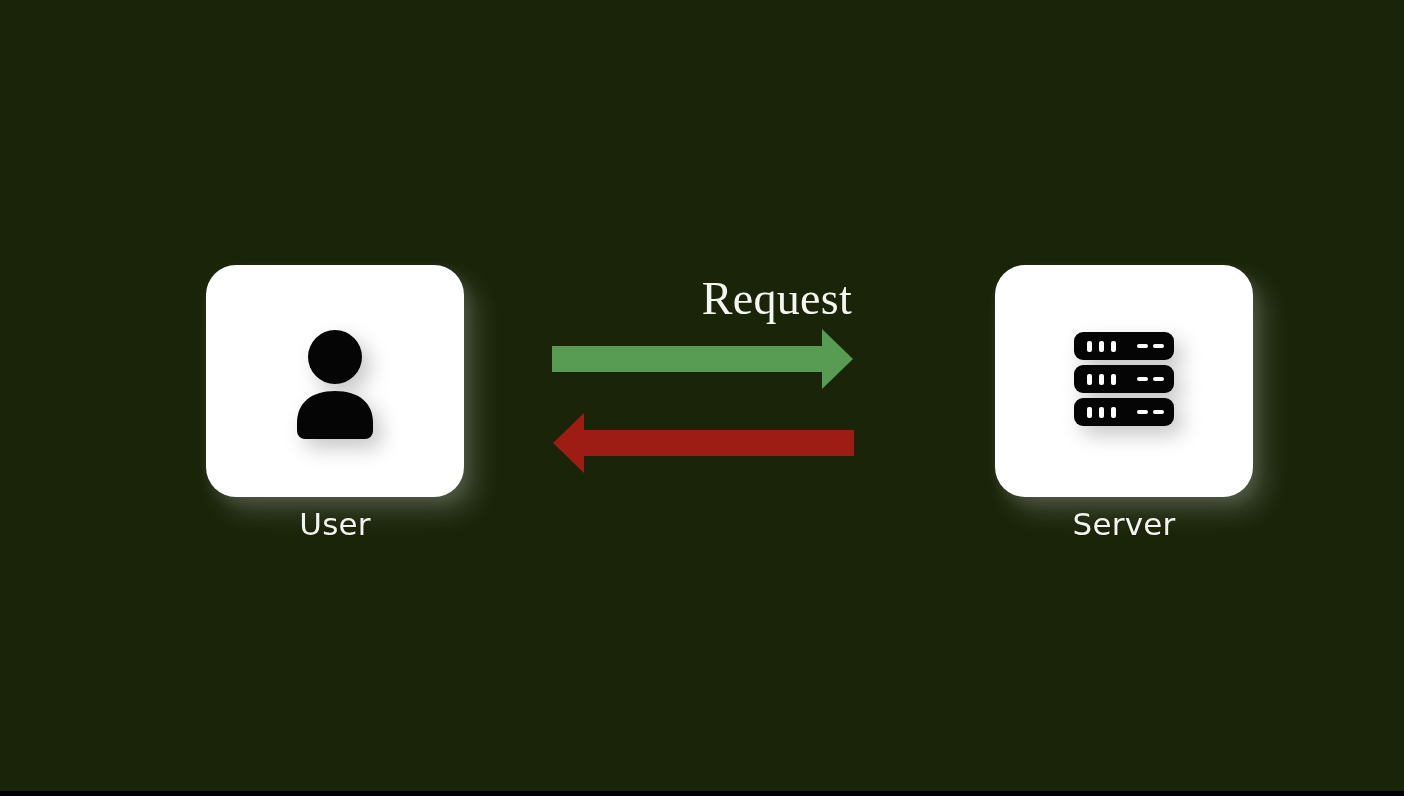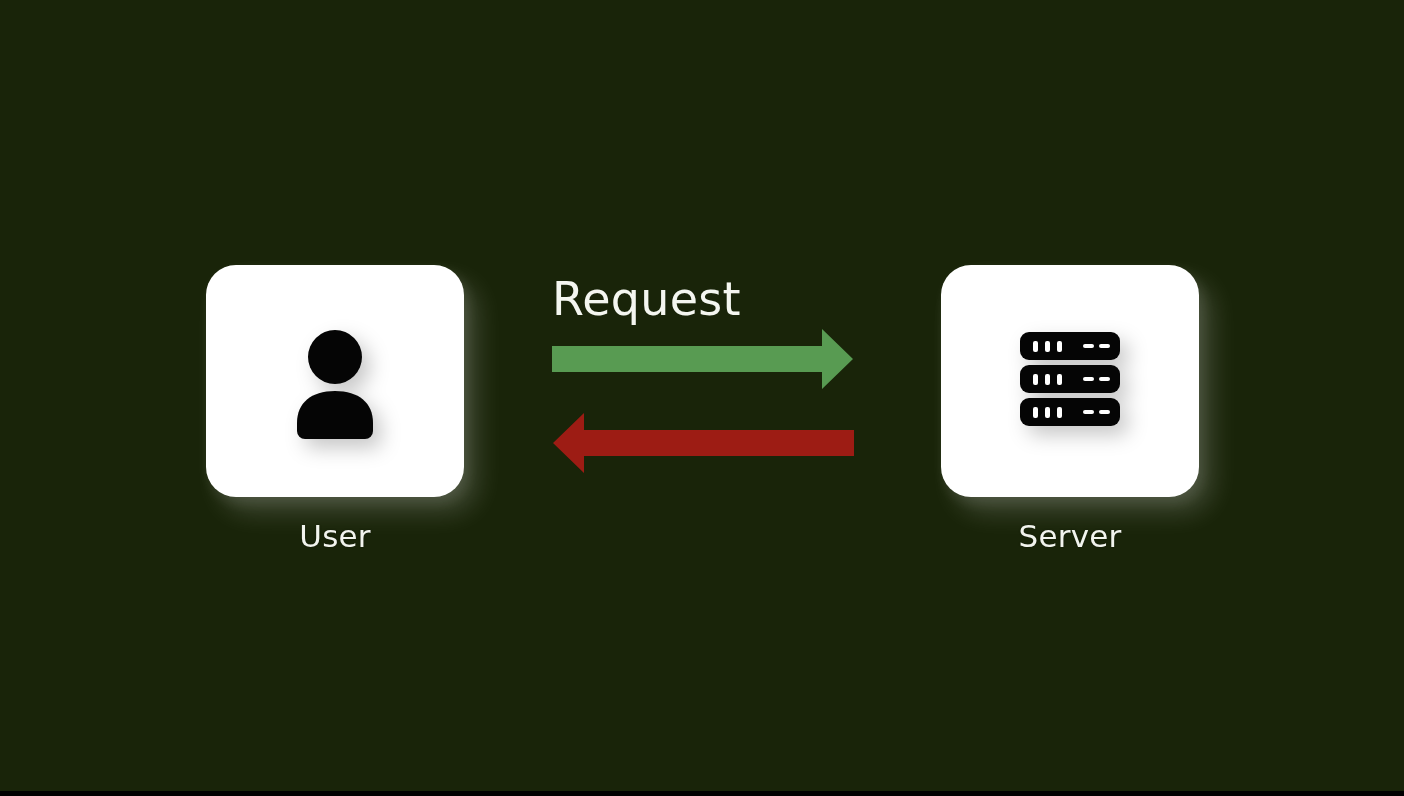--- a/index.html
+++ b/index.html
@@ -34,63 +34,64 @@
     background:#000000;
   }
 
   
   .node {
     position:absolute;
     width:258px;
     text-align:center;
   }
   #node-user   { left:206px; top:265px; }
-  #node-server { left:941px; top:265px; }
+  #node-server { left:995px; top:265px; }
 
   .card {
     position:relative;
     width:258px;
     height:232px;
     background:#ffffff;
     border-radius:30px;
     box-shadow:
        14px 16px 26px rgba(255,255,255,0.16),
        4px 6px 14px rgba(255,255,255,0.10);
     display:flex;
     align-items:center;
     justify-content:center;
   }
 
   .node-label {
-    margin-top:20px;
+    margin-top:8px;
     font-size:31px;
     line-height:38px;
     color:#f2f4ee;
     letter-spacing:0.2px;
     text-shadow:0 0 2px rgba(0,0,0,0.4);
   }
 
   .icon-wrap { display:block; filter:drop-shadow(8px 9px 10px rgba(0,0,0,0.22)); }
 
   
   .arrow {
     position:absolute;
   }
   #arrow-request  { left:552px; top:328px; }
   #arrow-response { left:552px; top:412px; }
 
   
   .arrow-label {
     position:absolute;
     width:300px;
-    text-align:left;
+    text-align:right;
     font-size:46px;
     line-height:54px;
     color:#f4f6f0;
     letter-spacing:0.3px;
+    font-family:Liberation Serif, serif;
   }
   #label-request  { left:552px; top:272px; }
   #label-response { left:552px; top:474px; }
 </style>
 </head>
 <body>
 
 <div id="stage">
 
   <div class="node" id="node-user">

